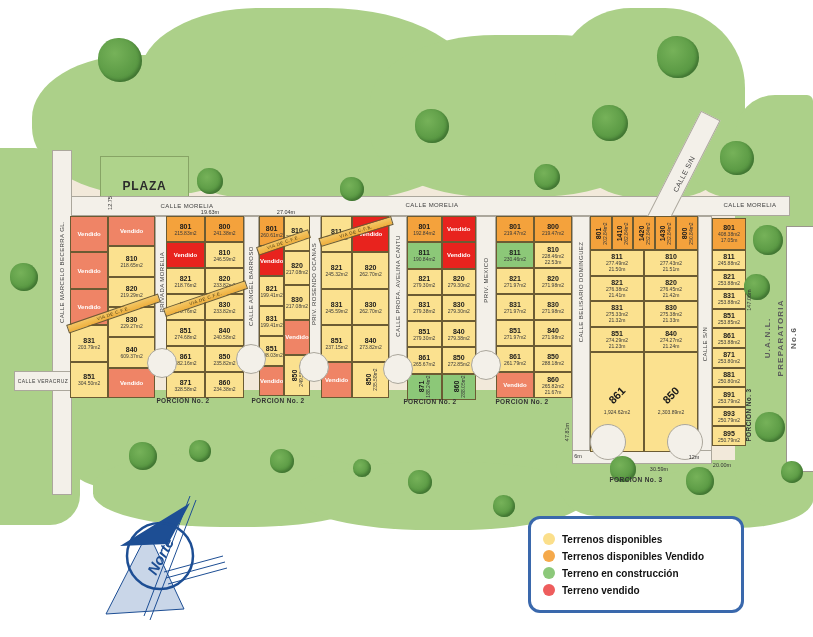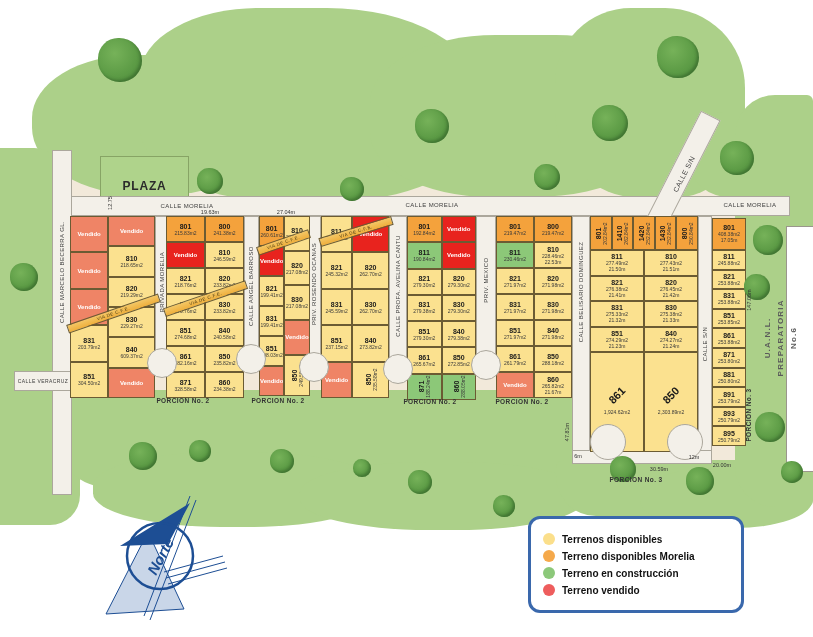--- a/index.html
+++ b/index.html
@@ -858,21 +858,21 @@
   </svg>
 
   <div class="legend">
     <div>
         <div class="legend-row">
           <span class="legend-dot" style="background: rgb(251, 223, 139);"></span>
           <span class="legend-label">Terrenos disponibles</span>
         </div>
         <div class="legend-row">
           <span class="legend-dot" style="background: rgb(245, 169, 75);"></span>
-          <span class="legend-label">Terreno disponibles Morelia</span>
+          <span class="legend-label">Terrenos disponibles Vendido</span>
         </div>
         <div class="legend-row">
           <span class="legend-dot" style="background: rgb(140, 200, 122);"></span>
           <span class="legend-label">Terreno en construcción</span>
         </div>
         <div class="legend-row">
           <span class="legend-dot" style="background: rgb(238, 93, 93);"></span>
           <span class="legend-label">Terreno vendido</span>
         </div>
       </div>

